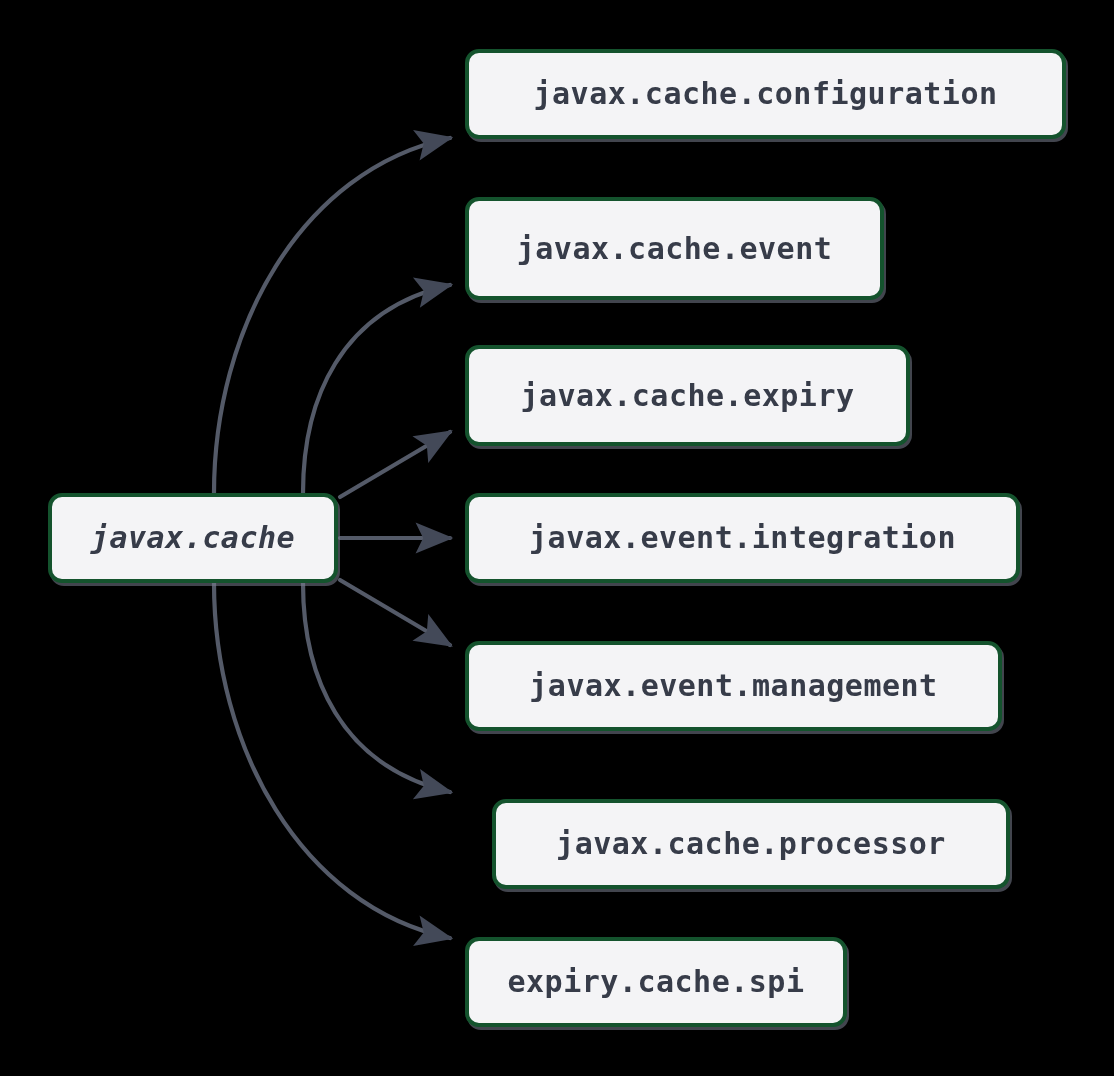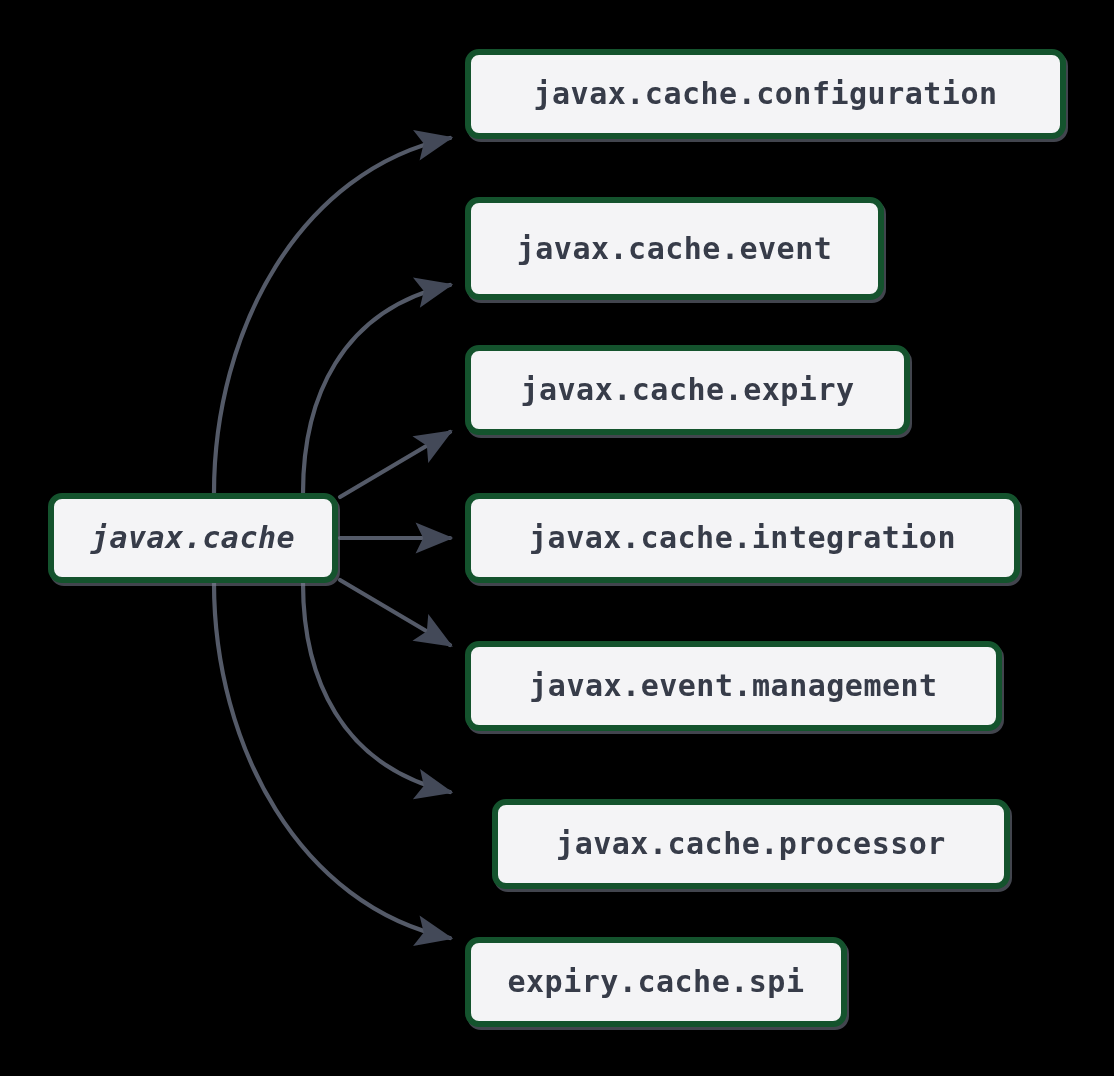--- a/index.html
+++ b/index.html
@@ -24,21 +24,21 @@
     height: 1076px;
     pointer-events: none;
   }
   .node {
     position: absolute;
     box-sizing: border-box;
     display: flex;
     align-items: center;
     justify-content: center;
     background: #f4f4f6;
-    border: 6px solid #14532d;
+    border: 4px solid #14532d;
     border-radius: 14px;
     box-shadow: 2px 3px 0 rgba(120,126,142,0.55);
     color: #373c49;
     font-family: "DejaVu Sans Mono", "Liberation Mono", monospace;
     font-weight: bold;
     font-size: 30px;
     letter-spacing: 0.5px;
     white-space: nowrap;
     user-select: none;
   }
@@ -73,25 +73,25 @@
   <div id="node-group">
       <div class="node" style="left: 48px; top: 493px; width: 290px; height: 90px; font-style: italic;">
         <span class="node-label">javax.cache</span>
       </div>
       <div class="node" style="left: 465px; top: 49px; width: 601px; height: 90px;">
         <span class="node-label">javax.cache.configuration</span>
       </div>
       <div class="node" style="left: 465px; top: 197px; width: 419px; height: 103px;">
         <span class="node-label">javax.cache.event</span>
       </div>
-      <div class="node" style="left: 465px; top: 345px; width: 445px; height: 90px;">
+      <div class="node" style="left: 465px; top: 345px; width: 445px; height: 101px;">
         <span class="node-label">javax.cache.expiry</span>
       </div>
       <div class="node" style="left: 465px; top: 493px; width: 555px; height: 90px;">
-        <span class="node-label">javax.cache.integration</span>
+        <span class="node-label">javax.event.integration</span>
       </div>
       <div class="node" style="left: 465px; top: 641px; width: 537px; height: 90px;">
         <span class="node-label">javax.event.management</span>
       </div>
       <div class="node" style="left: 492px; top: 789px; width: 518px; height: 90px; margin-top: 10px;">
         <span class="node-label">javax.cache.processor</span>
       </div>
       <div class="node" style="left: 465px; top: 937px; width: 382px; height: 90px;">
         <span class="node-label">expiry.cache.spi</span>
       </div>

